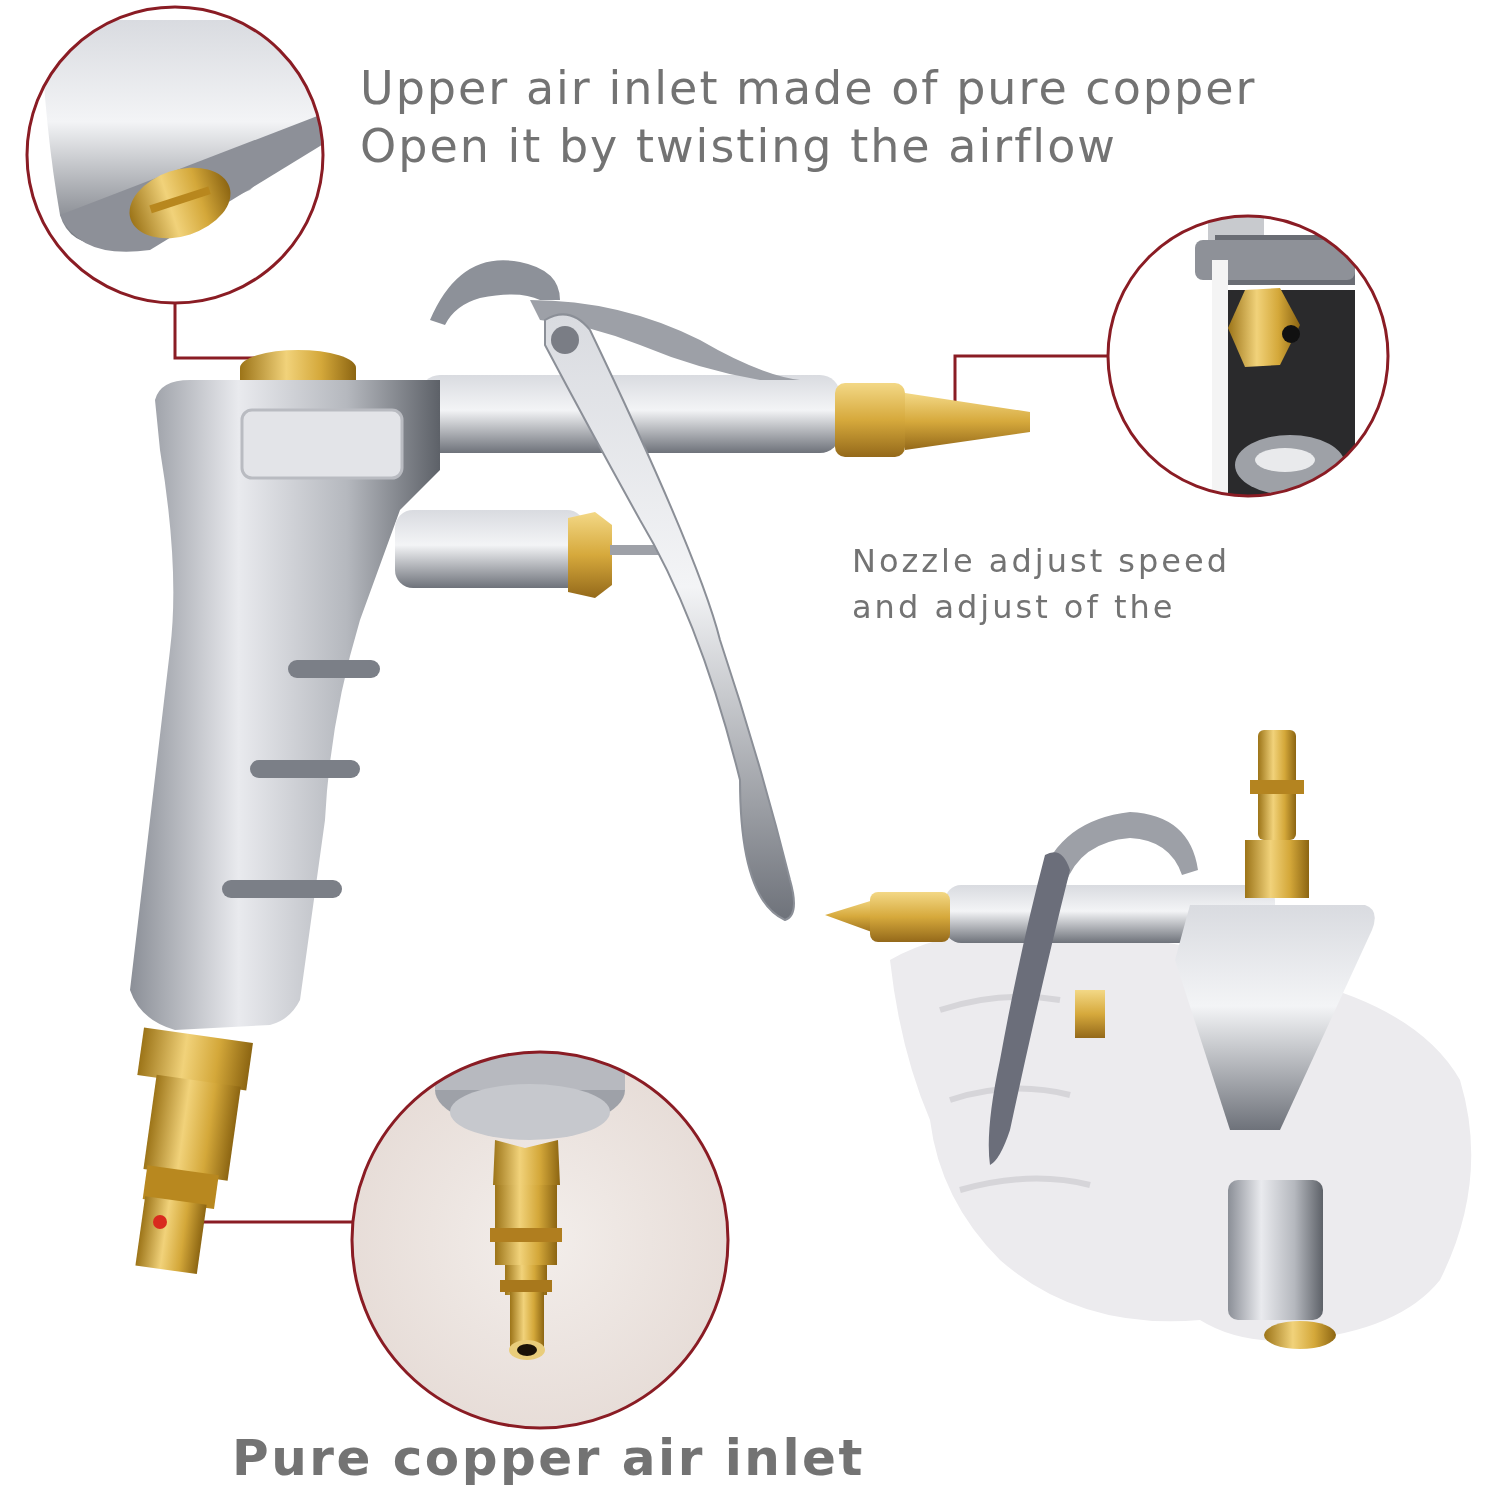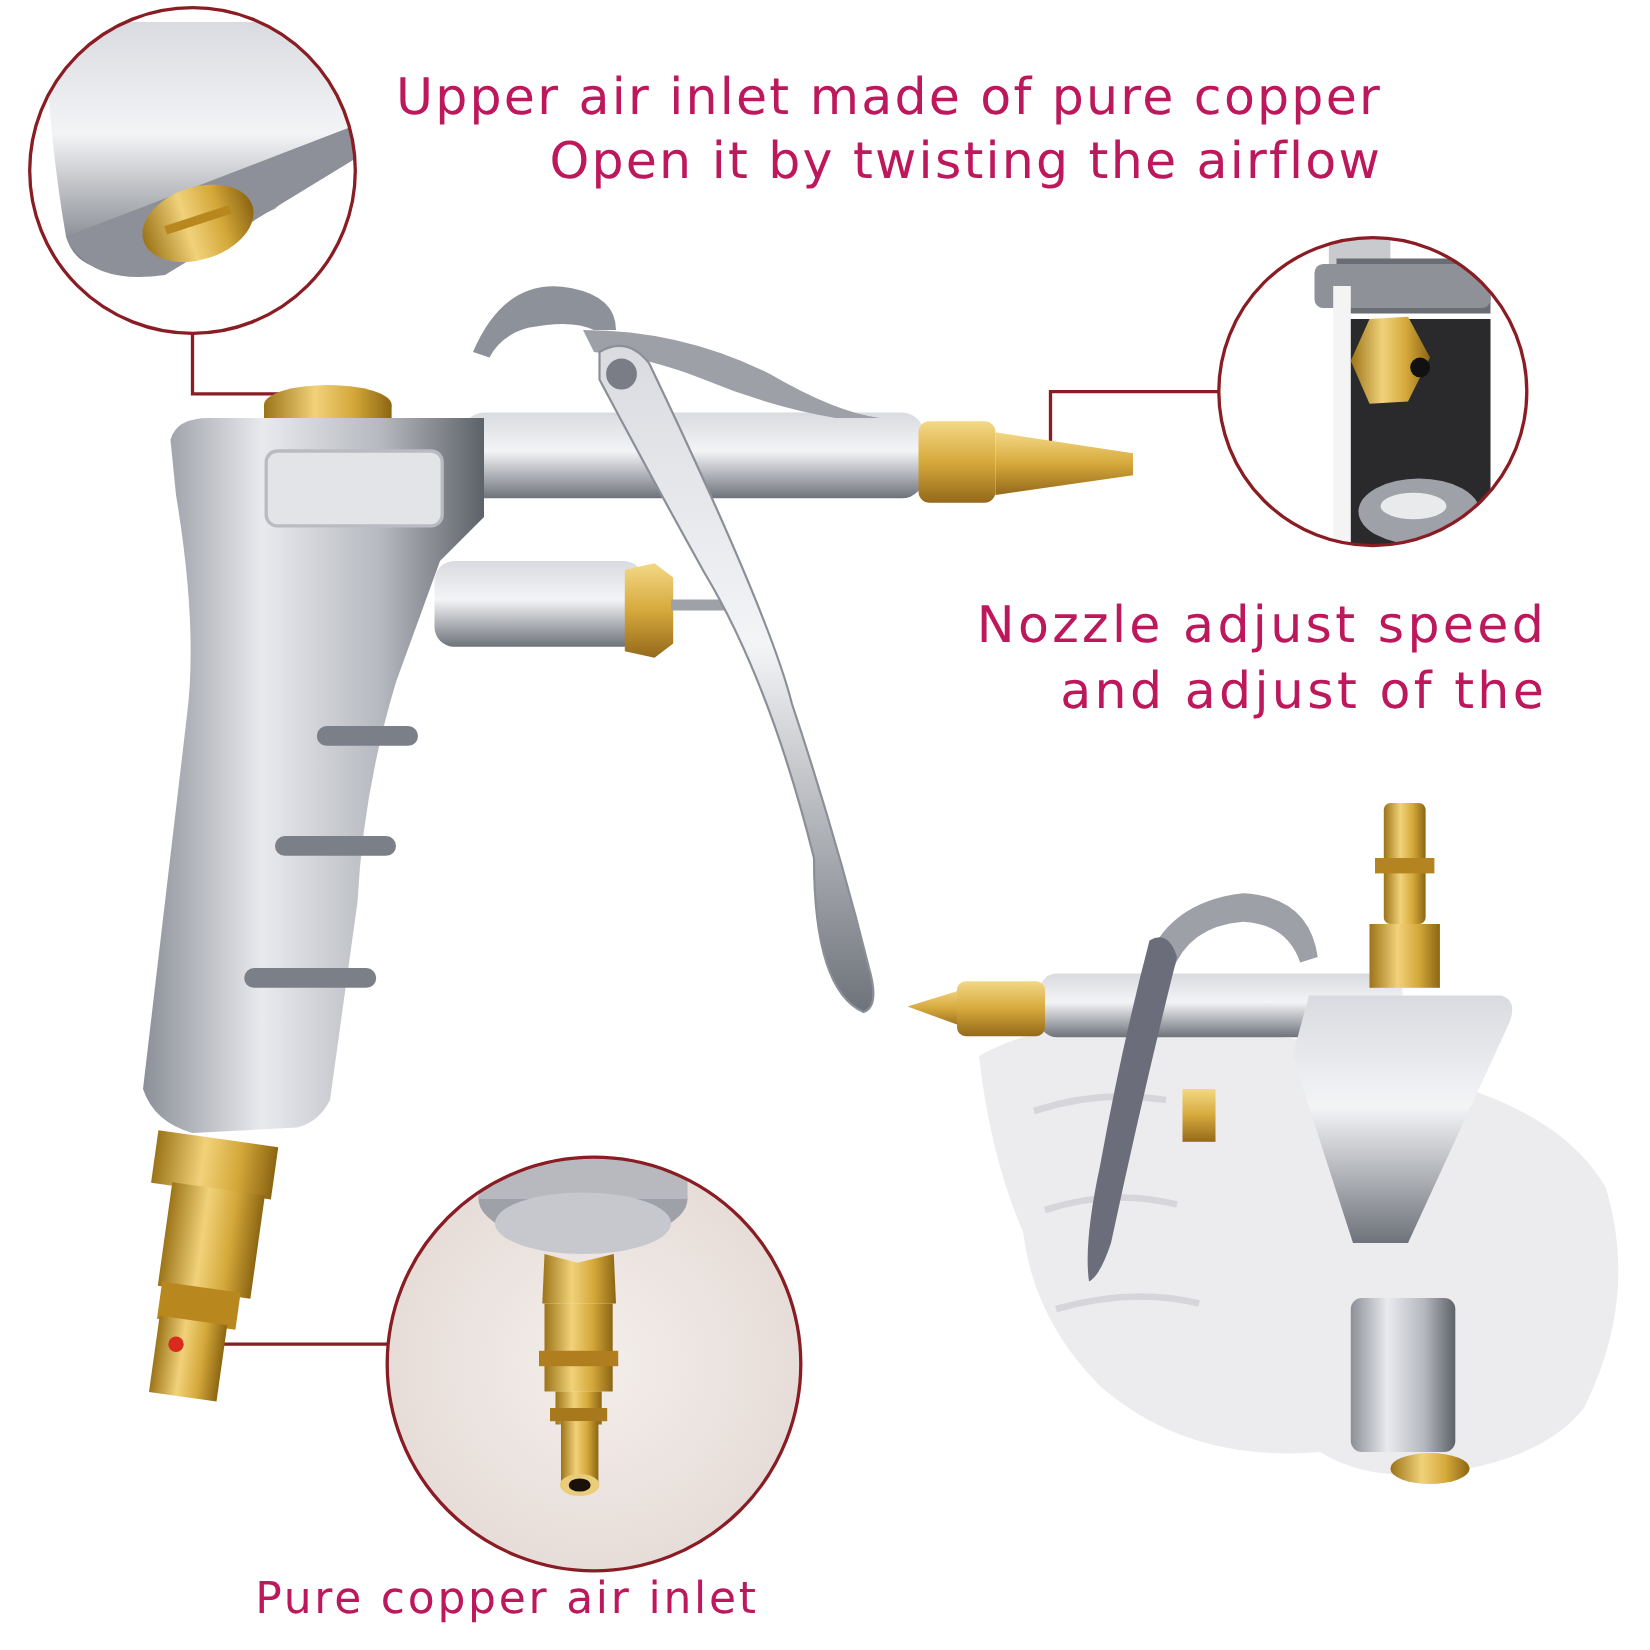--- a/index.html
+++ b/index.html
@@ -1,23 +1,23 @@
 <!DOCTYPE html>
 <html><head>
 <meta charset="utf-8">
 <style>
   html, body { margin:0; padding:0; }
   body { width:1500px; height:1500px; background:#ffffff; position:relative; overflow:hidden;
          font-family:"DejaVu Sans", "Liberation Sans", sans-serif; }
-  .caption { position:absolute; color:#be185d; letter-spacing:2px; line-height:1.0;text-align:right; }
+  .caption { position:absolute; color:#737373; letter-spacing:2px; line-height:1.0; }
   .cap-top { left:360px; top:65px; font-size:46px; }
   .cap-top div { margin-bottom:12px; }
-  .cap-right { left:888px; top:545px; font-size:46px; letter-spacing:3px; }
+  .cap-right { left:852px; top:545px; font-size:32px; letter-spacing:3px; }
   .cap-right div { margin-bottom:14px; }
-  .cap-bottom { left:232px; top:1433px; font-size:40px; letter-spacing:2.5px; }
+  .cap-bottom { left:232px; top:1433px; font-size:50px; letter-spacing:2.5px;font-weight:bold; }
   .art { position:absolute; left:0; top:0; width:1500px; height:1500px; }
 </style>
 </head>
 <body>
 
 <svg class="art" viewBox="0 0 1500 1500" xmlns="http://www.w3.org/2000/svg">
   <defs>
     <linearGradient id="alu" x1="0" y1="0" x2="1" y2="0">
       <stop offset="0" stop-color="#8b8f97"></stop>
       <stop offset="0.35" stop-color="#e9eaee"></stop>

